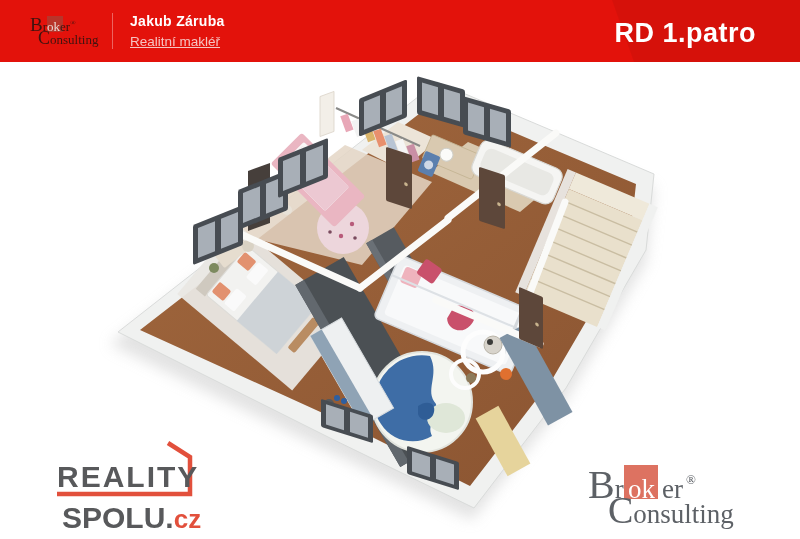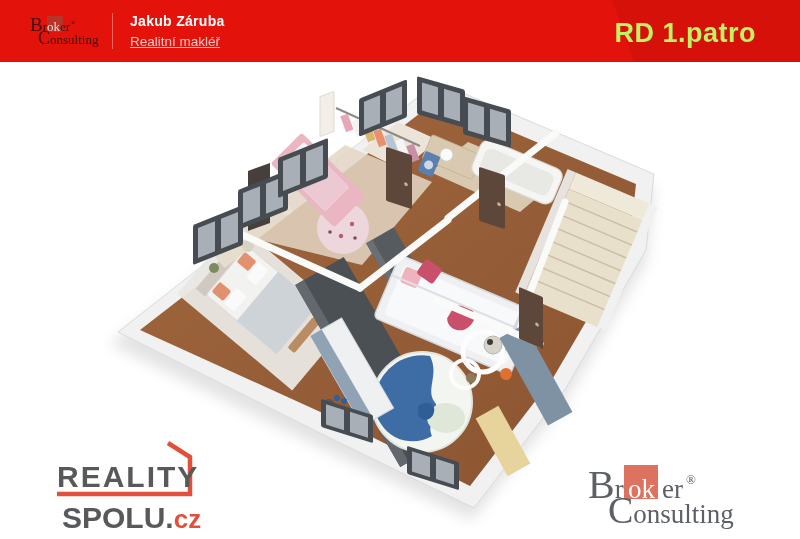--- a/index.html
+++ b/index.html
@@ -8,21 +8,21 @@
   
   .banner{position:absolute;left:0;top:0;width:800px;height:62px;background:var(--banner_red);}
   .banner-accent{position:absolute;top:0;right:0;height:62px;width:200px;
                  background:rgba(0,0,0,0.055);
                  clip-path:polygon(12px 0,100% 0,100% 100%,34px 100%);}
   .banner-sep{position:absolute;left:112px;top:13px;width:1px;height:36px;background:rgba(255,255,255,0.35);}
   .agent-block{position:absolute;left:130px;top:13px;color:#fff;line-height:1.25;}
   .agent-name{font-size:14px;font-weight:bold;letter-spacing:.3px;}
   .agent-role{font-size:13.5px;color:var(--text_pink);margin-top:3px;text-decoration:underline;}
   .plan-title{position:absolute;right:44px;top:0;height:66px;display:flex;align-items:center;
-              color:#bef264;font-size:27px;font-weight:bold;letter-spacing:.5px;}
+              color:#ffffff;font-size:27px;font-weight:bold;letter-spacing:.5px;}
   
   .floorplan{position:absolute;left:0;top:0;}
   
   .logo-svg{position:absolute;}
   .serif{font-family:"Liberation Serif",serif;}
 </style>
 </head>
 <body>
 
 <div class="stage">

